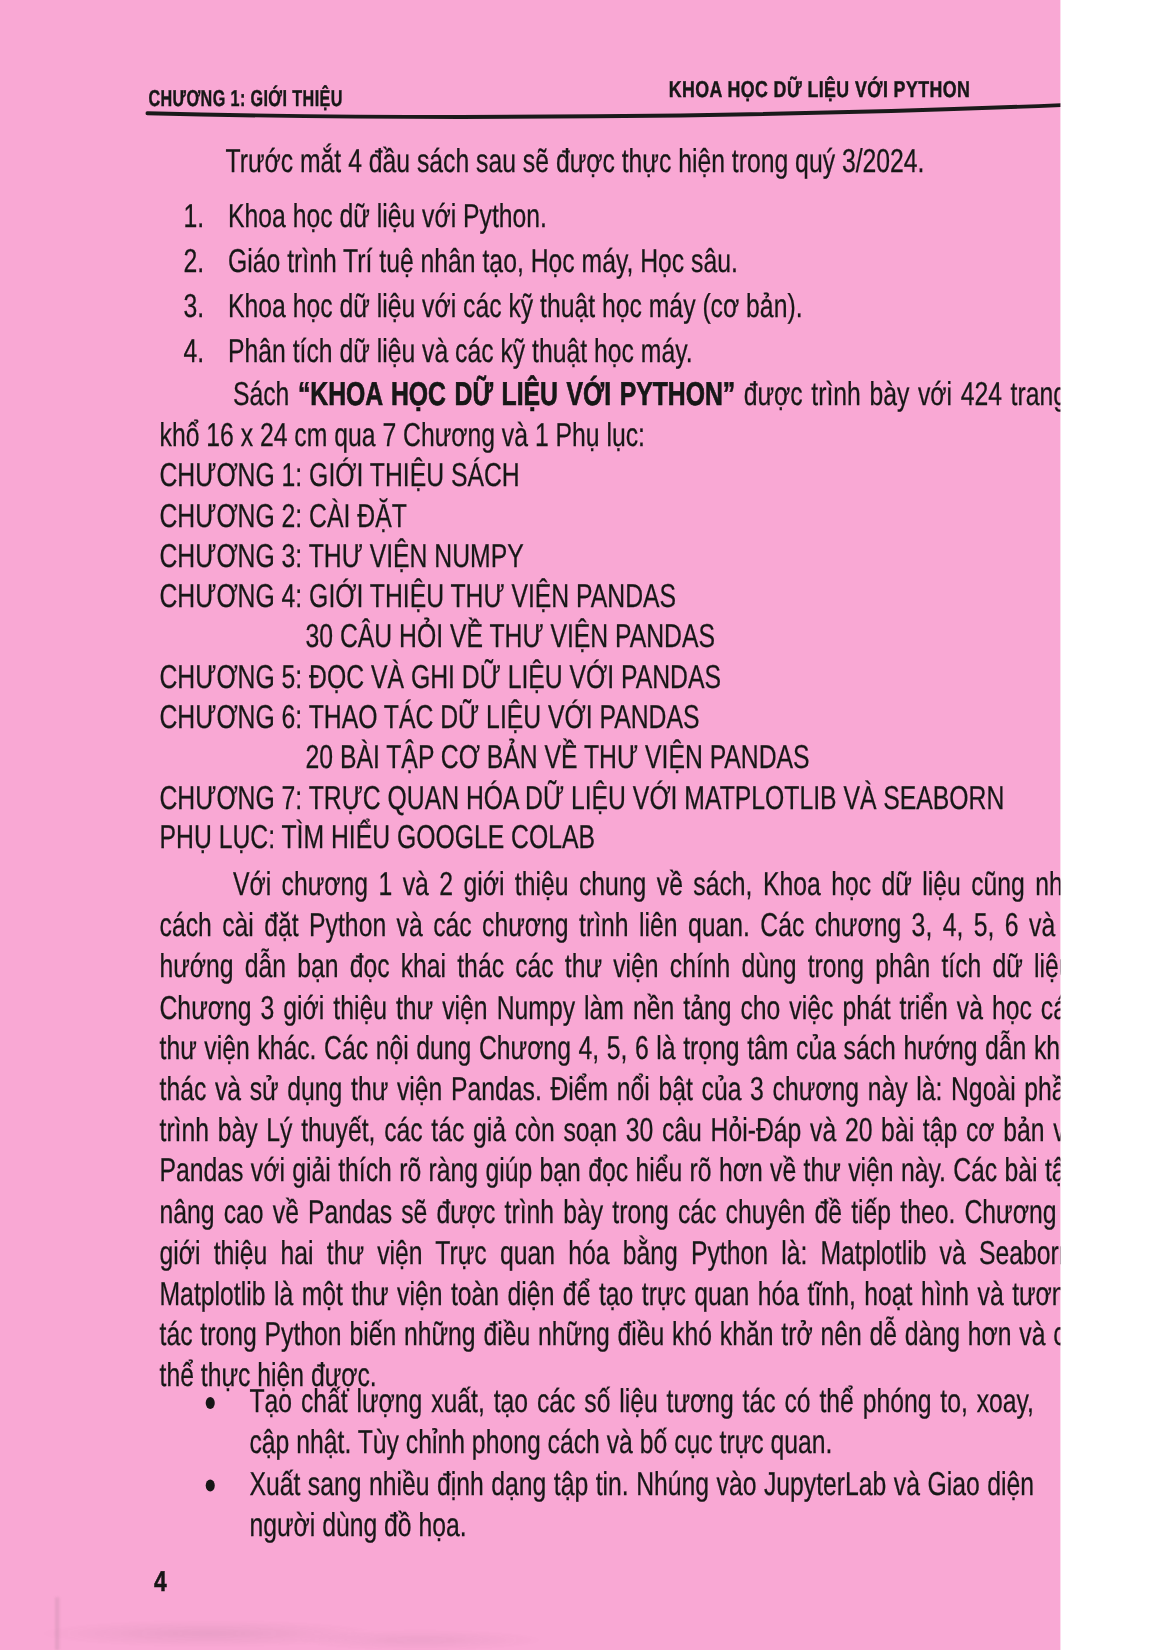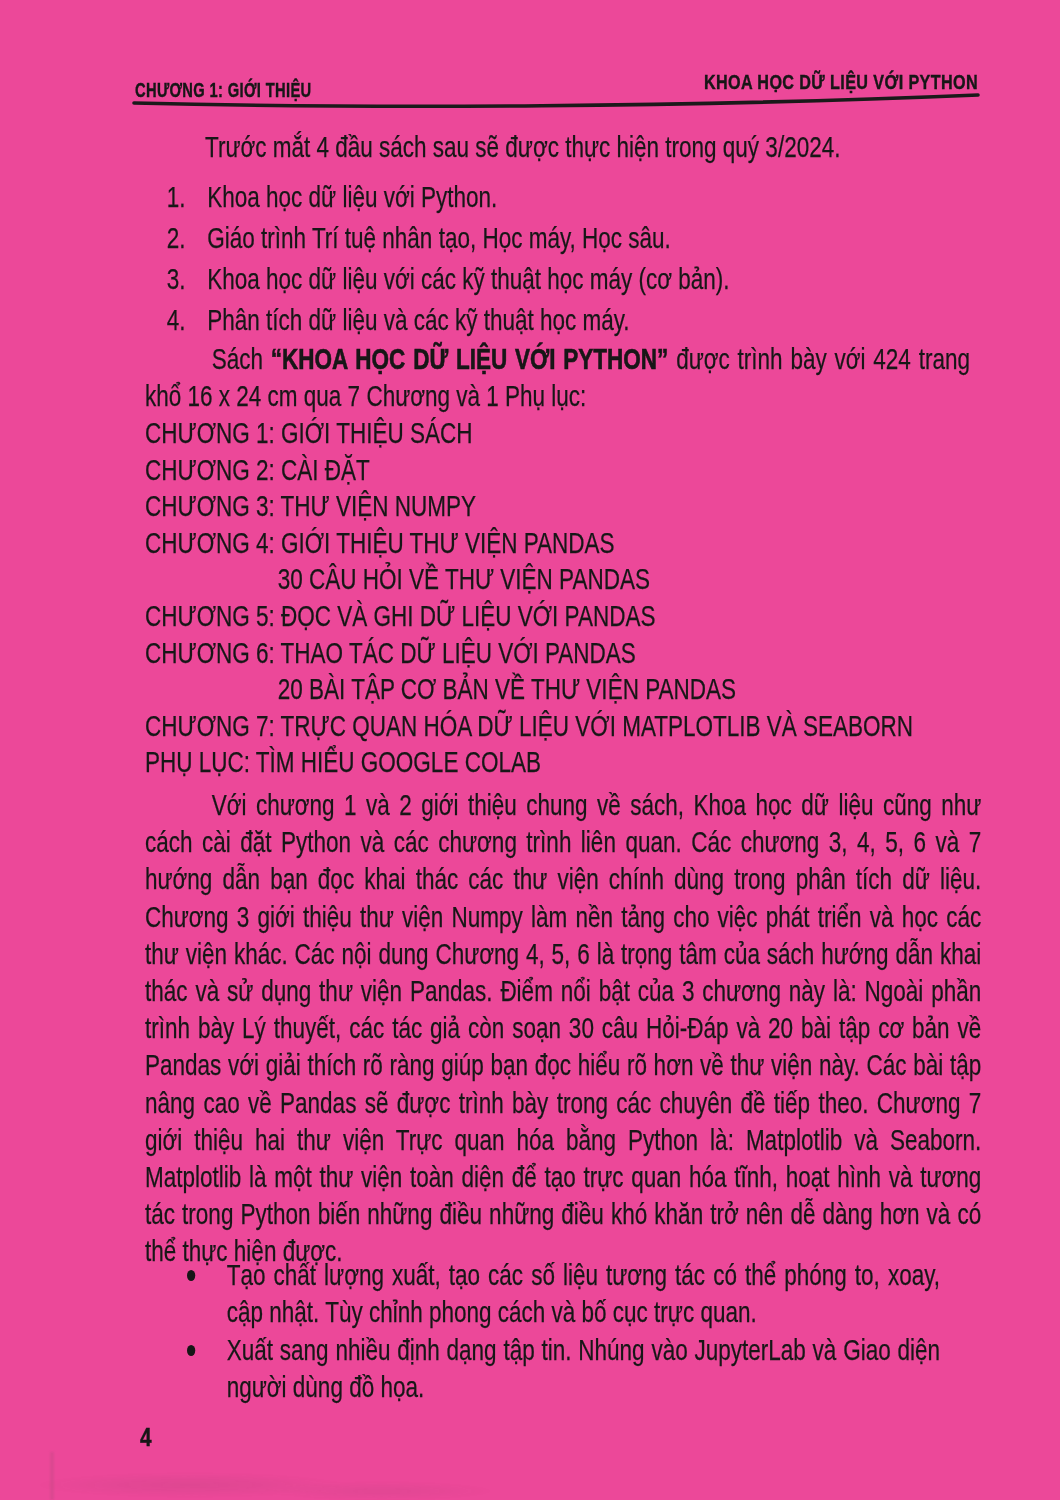--- a/index.html
+++ b/index.html
@@ -1,17 +1,17 @@
 <!DOCTYPE html>
 <html lang="vi"><head>
 <meta charset="utf-8">
 <style>
   html,body{margin:0;padding:0;background:#ffffff;}
   .page{
-    position:relative;width:1060px;height:1500px;background:#ec4899;overflow:hidden;
+    position:relative;width:964px;height:1500px;background:#f9a8d4;overflow:hidden;
     font-family:"Liberation Sans","DejaVu Sans",sans-serif;color:#171717;
   }
   
   .hdr-left{
     position:absolute;left:135px;top:78px;font-size:21px;font-weight:700;
     letter-spacing:0.5px;transform:scaleX(0.70);transform-origin:0 0;white-space:nowrap;
     -webkit-text-stroke:0.4px #111;
   }
   .hdr-right{
     position:absolute;right:82px;top:70px;font-size:21px;font-weight:700;

